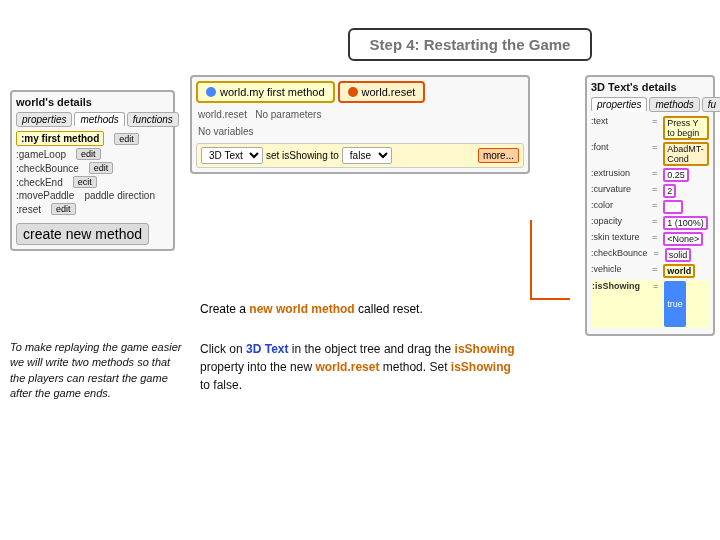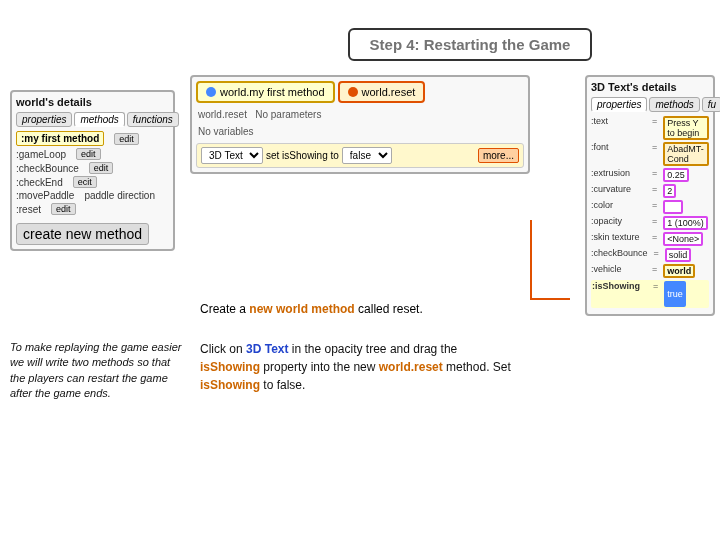--- a/index.html
+++ b/index.html
@@ -227,21 +227,21 @@
     }
     .prop-val.highlight-vehicle {
       background: #ffffcc;
       border-color: #cc8800;
       font-weight: bold;
     }
     .prop-showing {
       background: #4488ff;
       color: #fff;
       border: none;
-      padding: 8px 3px;
+      padding: 18px 3px;
     }
 
     
     .bottom-left {
       position: absolute;
       left: 10px;
       top: 340px;
       width: 175px;
       font-size: 11px;
       color: #111;
@@ -418,14 +418,14 @@
 
 <div class="bottom-left">
   <span>To make replaying the game easier we will write two methods so that the players can restart the game after the game ends.</span>
 </div>
 
 <div class="create-text">
   <span>Create a </span><span class="colored">new world method</span><span> called reset.</span>
 </div>
 
 <div class="bottom-right">
-  <span>Click on </span><span class="blue">3D Text</span><span> in the opacity tree and drag the </span><span class="colored">isShowing</span><span> property into the new </span><span class="colored">world.reset</span><span> method. Set </span><span class="colored">isShowing</span><span> to false.</span>
+  <span>Click on </span><span class="blue">3D Text</span><span> in the object tree and drag the </span><span class="colored">isShowing</span><span> property into the new </span><span class="colored">world.reset</span><span> method. Set </span><span class="colored">isShowing</span><span> to false.</span>
 </div>
 
 </body></html>

